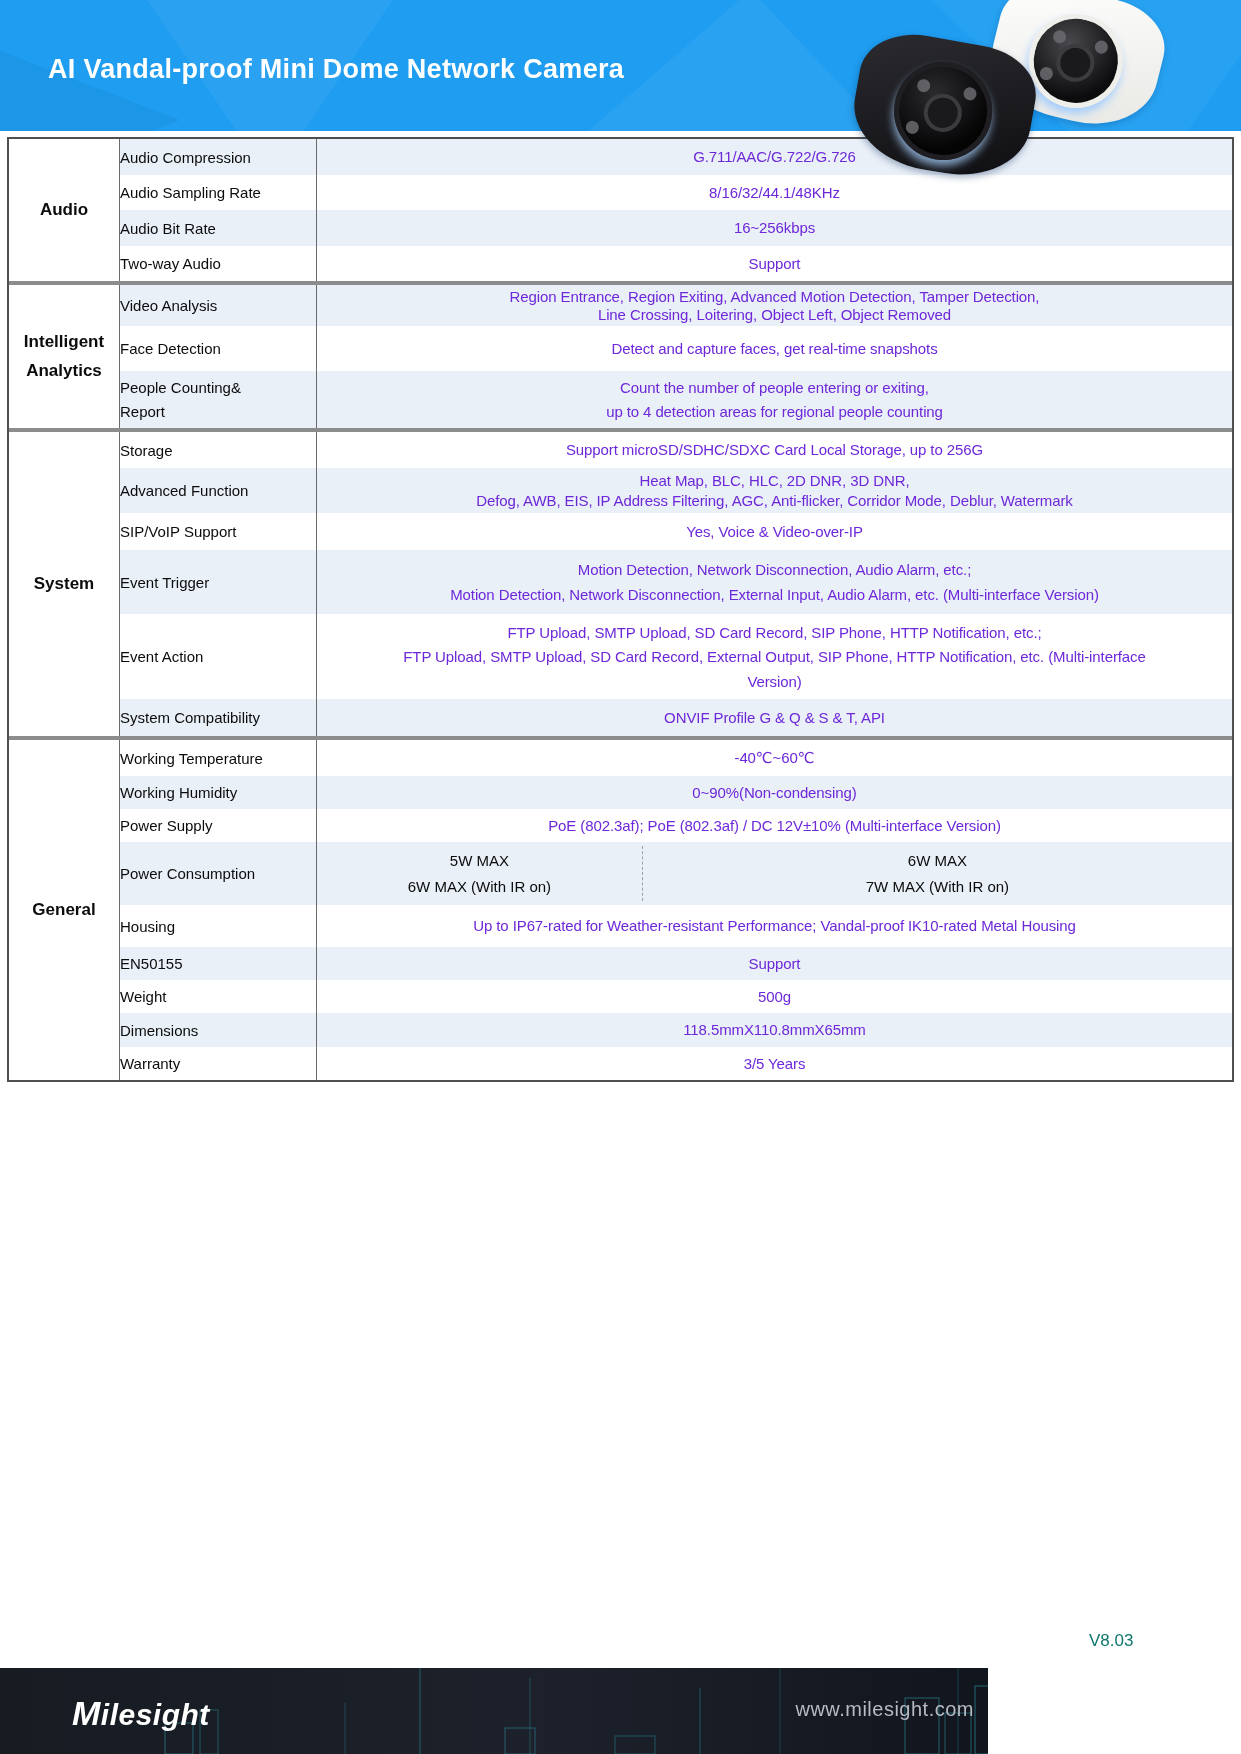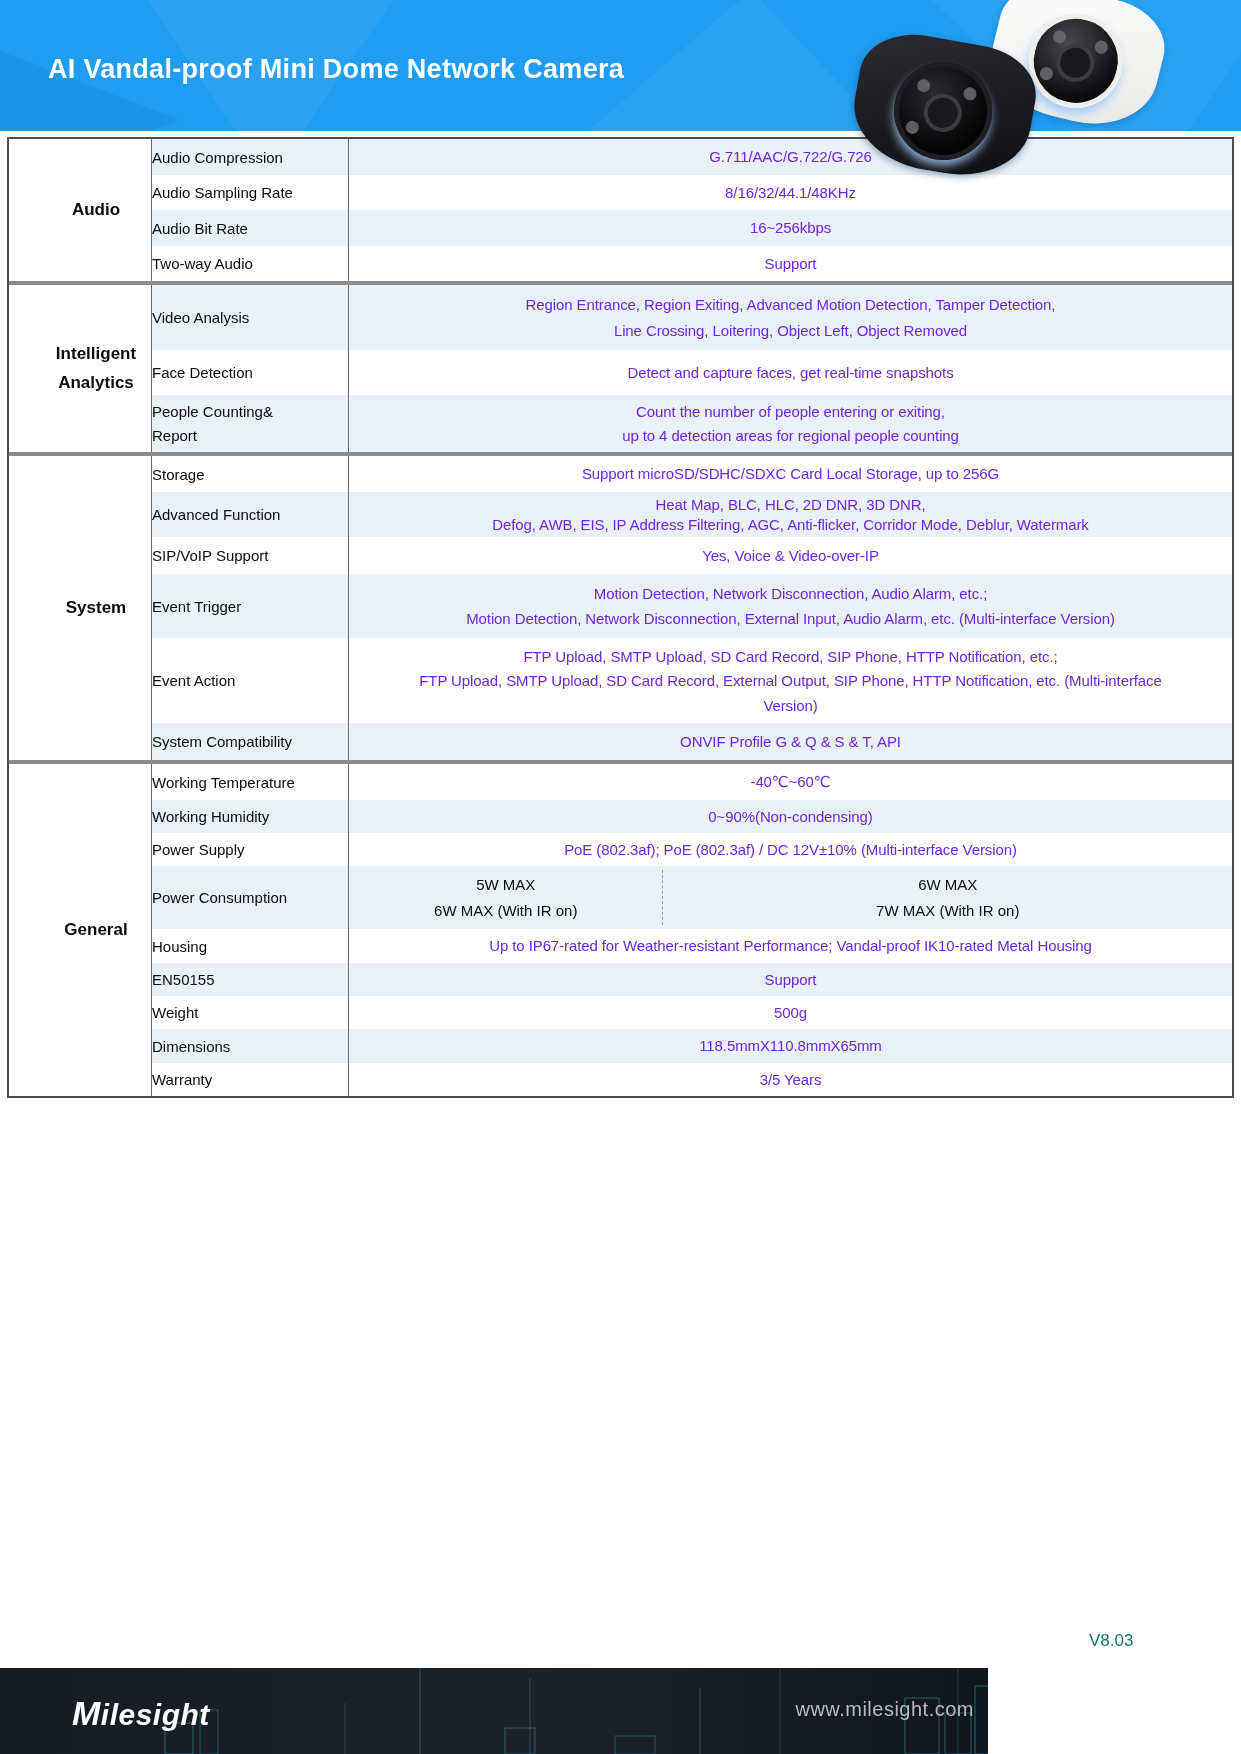--- a/index.html
+++ b/index.html
@@ -29,21 +29,21 @@
   .lens{position:absolute;left:50%;top:52%;transform:translate(-50%,-50%);width:30px;height:30px;border-radius:50%;background:#1a1a1c;border:4px solid #3c3c40;}
   .irdot{position:absolute;width:13px;height:13px;border-radius:50%;background:#6a6a70;opacity:0.85;}
   .cam .irdot.d1{left:14px;top:16px;}
   .cam .irdot.d2{right:14px;top:16px;}
   .cam .irdot.d3{left:10px;bottom:16px;}
 
   
   .spec{position:absolute;left:7px;top:137px;width:1227px;border:2px solid #4f4f4f;background:#ffffff;box-sizing:border-box;}
   .section{display:flex;}
   .section + .section{border-top:4px solid #8c8c8c;}
-  .sec-name{width:111px;flex:0 0 111px;display:flex;align-items:center;justify-content:center;text-align:center;font-weight:700;font-size:17px;color:#0c0c0c;border-right:1px solid #6b6b6b;background:#ffffff;padding:0 4px;box-sizing:border-box;line-height:1.7;margin-left:32px;}
+  .sec-name{width:111px;flex:0 0 111px;display:flex;align-items:center;justify-content:center;text-align:center;font-weight:700;font-size:17px;color:#0c0c0c;border-right:1px solid #6b6b6b;background:#ffffff;padding:0 4px;box-sizing:border-box;line-height:1.7;}
   .rows{flex:1;display:flex;flex-direction:column;}
   .row{display:flex;box-sizing:border-box;}
   .row.stripe{background:#eaf0f8;}
   .cell{box-sizing:border-box;}
   .label{width:197px;flex:0 0 197px;border-right:1px solid #6b6b6b;display:flex;flex-direction:column;justify-content:center;font-size:15px;color:#0c0c0c;}
   .label.spread{justify-content:space-evenly;}
   .value{flex:1;display:flex;flex-direction:column;justify-content:space-evenly;align-items:center;text-align:center;font-size:15px;color:#6d28d9;padding:2px 8px;letter-spacing:-0.1px;}
   .value.tight{justify-content:center;line-height:1.3;}
   .value span{display:block;}
   .split{flex:1;display:flex;align-items:stretch;}
@@ -124,21 +124,21 @@
           <div class="cell value tight">
               <span>Support</span>
             </div>
         </div>
       </div>
     </div>
 
     <div class="section">
       <div class="sec-name">Intelligent Analytics</div>
       <div class="rows">
-        <div class="row stripe" style="height:65px">
+        <div class="row stripe" style="height:41px">
           <div class="cell label">Video Analysis</div>
           <div class="cell value">
             <span>Region Entrance, Region Exiting, Advanced Motion Detection, Tamper Detection,</span>
             <span>Line Crossing, Loitering, Object Left, Object Removed</span>
           </div>
         </div>
         <div class="row" style="height:45px">
           <div class="cell label">Face Detection</div>
           <div class="cell value tight">
               <span>Detect and capture faces, get real-time snapshots</span>
@@ -231,21 +231,21 @@
               <span>5W MAX</span>
               <span>6W MAX (With IR on)</span>
             </div>
             <div class="dash-divider"></div>
             <div class="sub right">
               <span>6W MAX</span>
               <span>7W MAX (With IR on)</span>
             </div>
           </div>
         </div>
-        <div class="row" style="height:34px">
+        <div class="row" style="height:42px">
           <div class="cell label">Housing</div>
           <div class="cell value tight">
               <span>Up to IP67-rated for Weather-resistant Performance; Vandal-proof IK10-rated Metal Housing</span>
             </div>
         </div>
         <div class="row stripe" style="height:33px">
           <div class="cell label">EN50155</div>
           <div class="cell value tight">
               <span>Support</span>
             </div>

